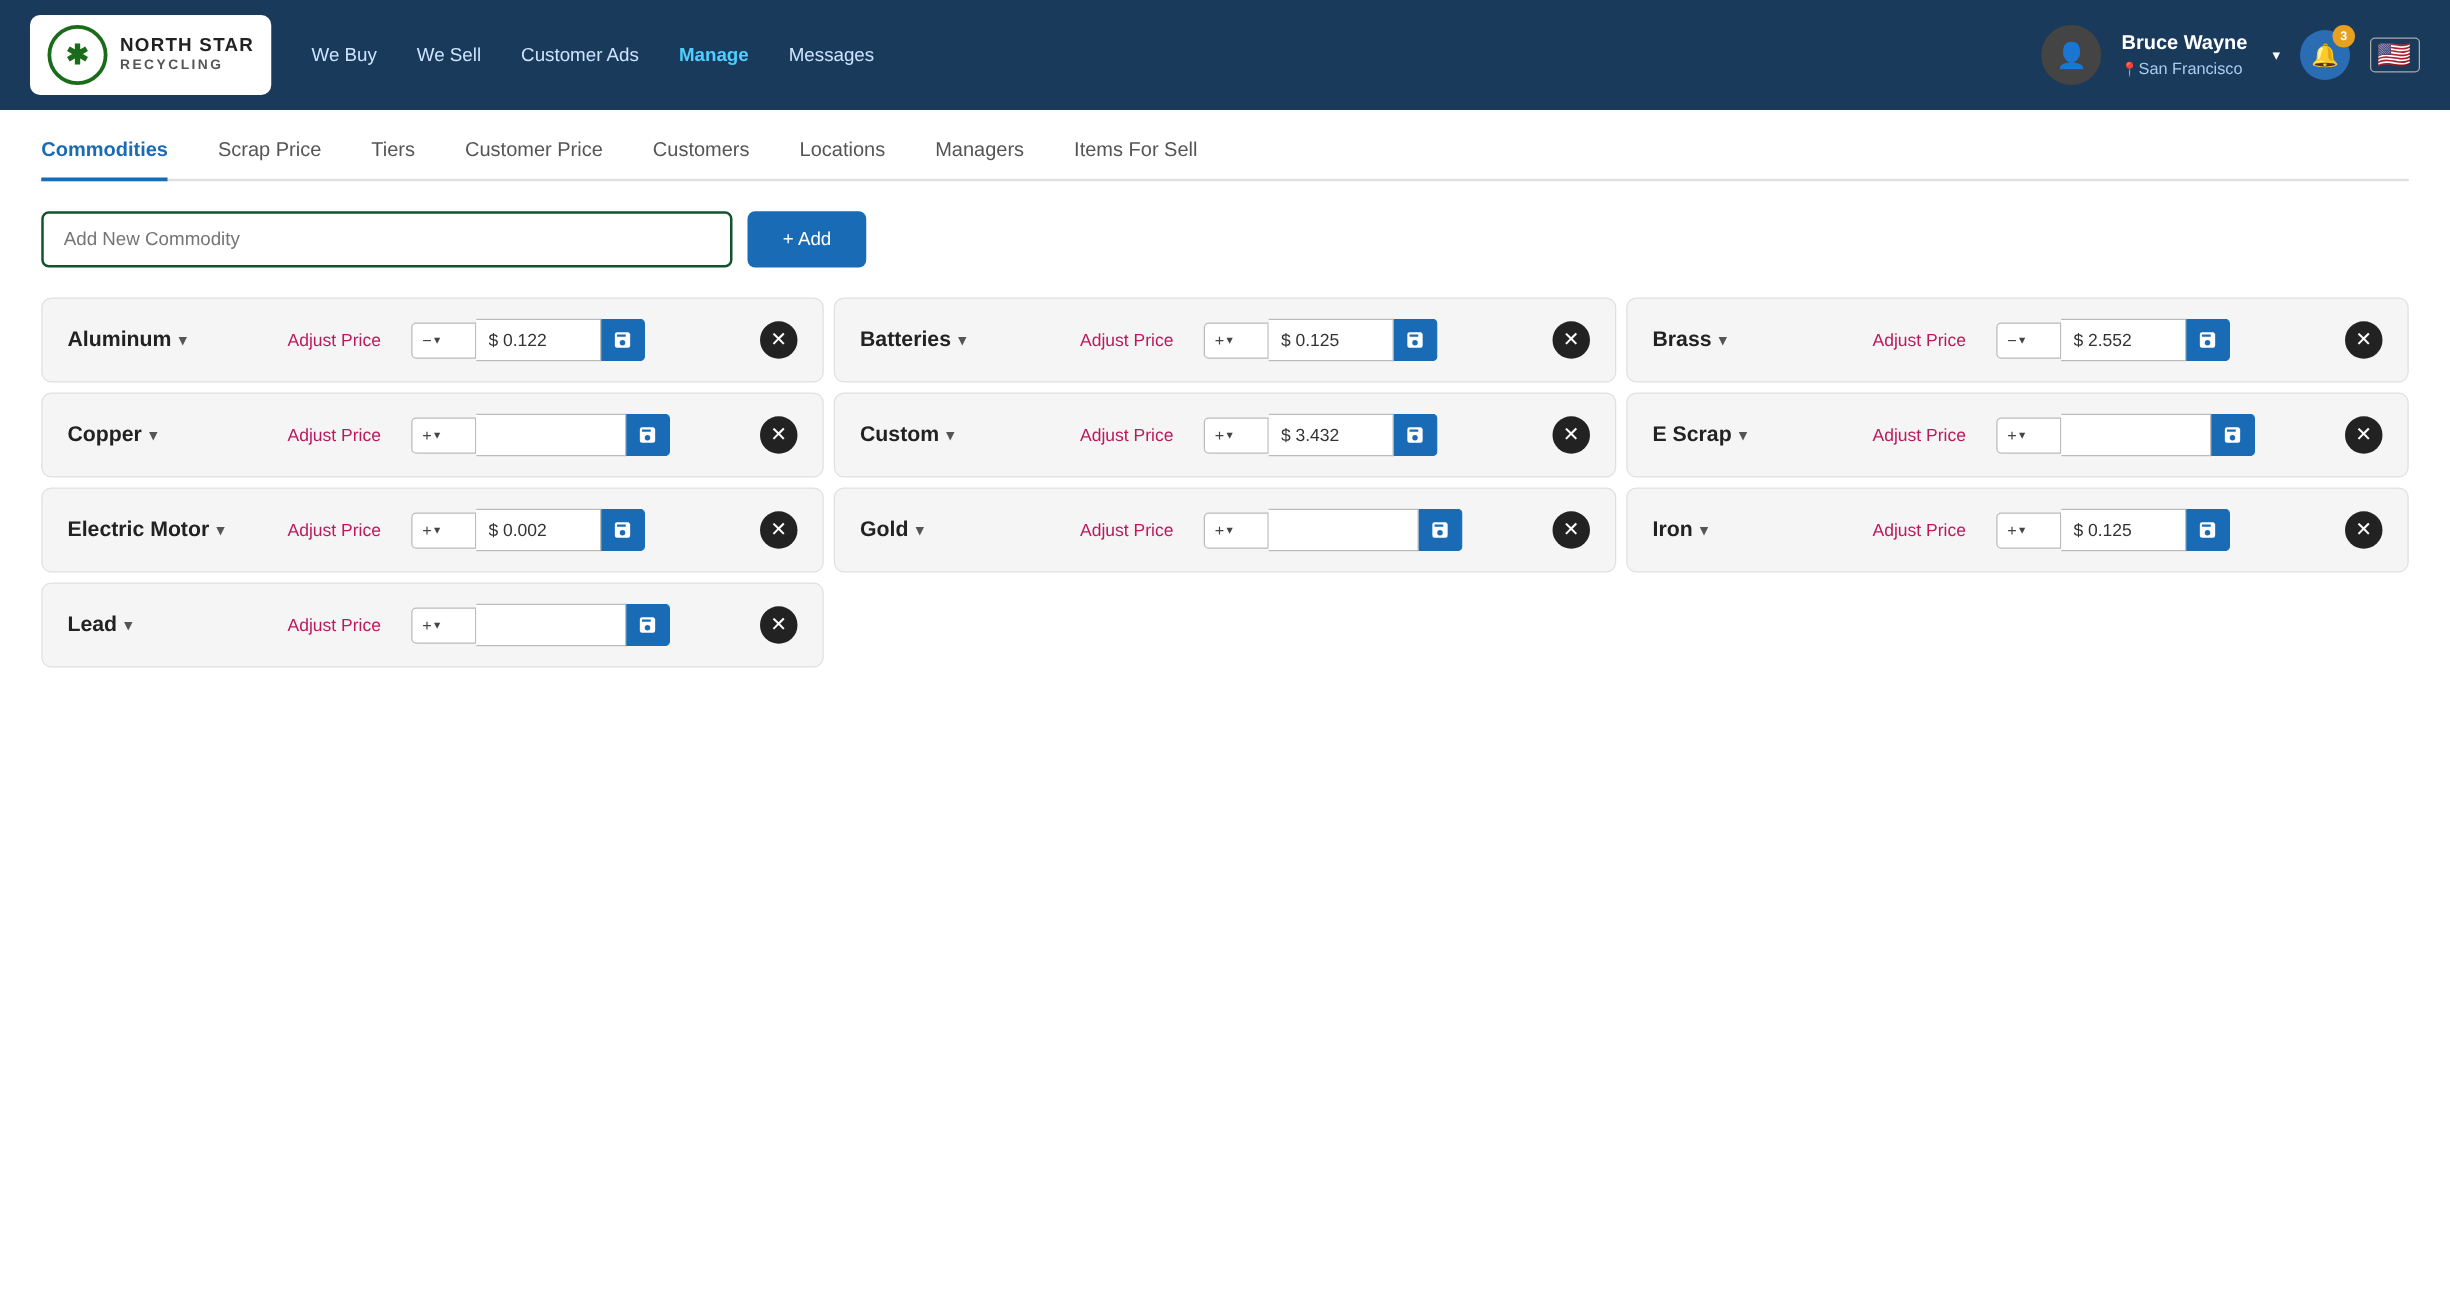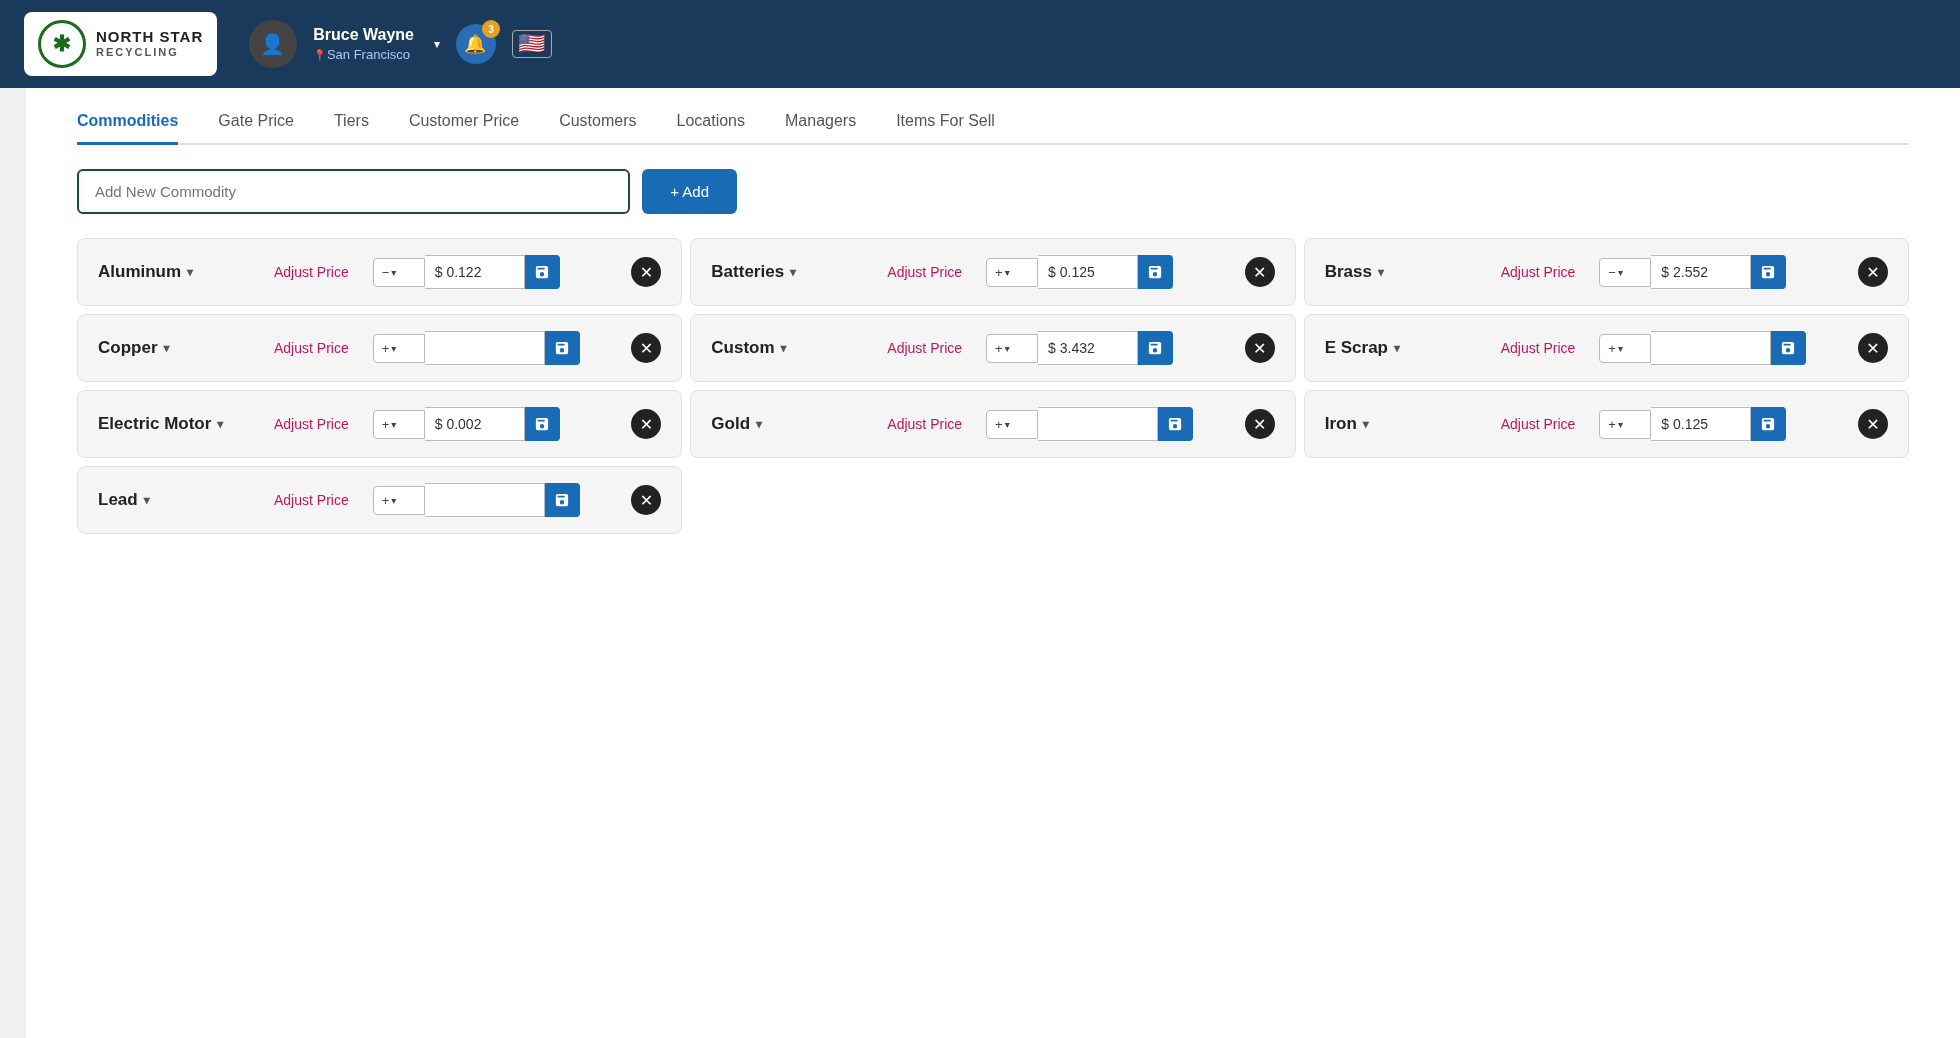--- a/index.html
+++ b/index.html
@@ -120,22 +120,21 @@
       display: flex;
       align-items: center;
       justify-content: center;
       font-size: 22px;
     }
 
     
     .main-content {
       background: white;
       min-height: calc(100vh - 88px);
-      padding: 24px 51px;
-      margin-left: 26px;
+      padding: 24px 33px;
     }
 
     
     .tabs {
       display: flex;
       gap: 40px;
       border-bottom: 2px solid #e0e0e0;
       margin-bottom: 24px;
     }
     .tab {
@@ -290,20 +289,28 @@
 
 <header class="header">
   <div class="logo-box">
     <div class="logo-icon">✱</div>
     <div class="logo-text">
       <span class="line1">NORTH STAR</span>
       <span class="line2">RECYCLING</span>
     </div>
   </div>
 
+  <nav class="nav-links">
+
+  <a class="nav-link">We Buy</a>
+      <a class="nav-link">We Sell</a>
+      <a class="nav-link">Customer Ads</a>
+      <a class="nav-link active">Manage</a>
+      <a class="nav-link">Messages</a>
+    </nav>
 
   <div class="header-right">
     <div class="avatar">👤</div>
     <div class="user-info">
       <div class="name">Bruce Wayne</div>
       <div class="location">San Francisco</div>
     </div>
     <span class="chevron-down">▾</span>
     <button class="notif-btn">
       🔔
@@ -313,21 +320,21 @@
       <span>🇺🇸</span>
     </div>
   </div>
 </header>
 
 <main class="main-content">
 
   <div class="tabs">
 
   <div class="tab active">Commodities</div>
-      <div class="tab">Gate Price</div>
+      <div class="tab">Scrap Price</div>
       <div class="tab">Tiers</div>
       <div class="tab">Customer Price</div>
       <div class="tab">Customers</div>
       <div class="tab">Locations</div>
       <div class="tab">Managers</div>
       <div class="tab">Items For Sell</div>
     </div>
 
   <div class="add-bar">
     <input class="add-input" type="text" placeholder="Add New Commodity" style="">

